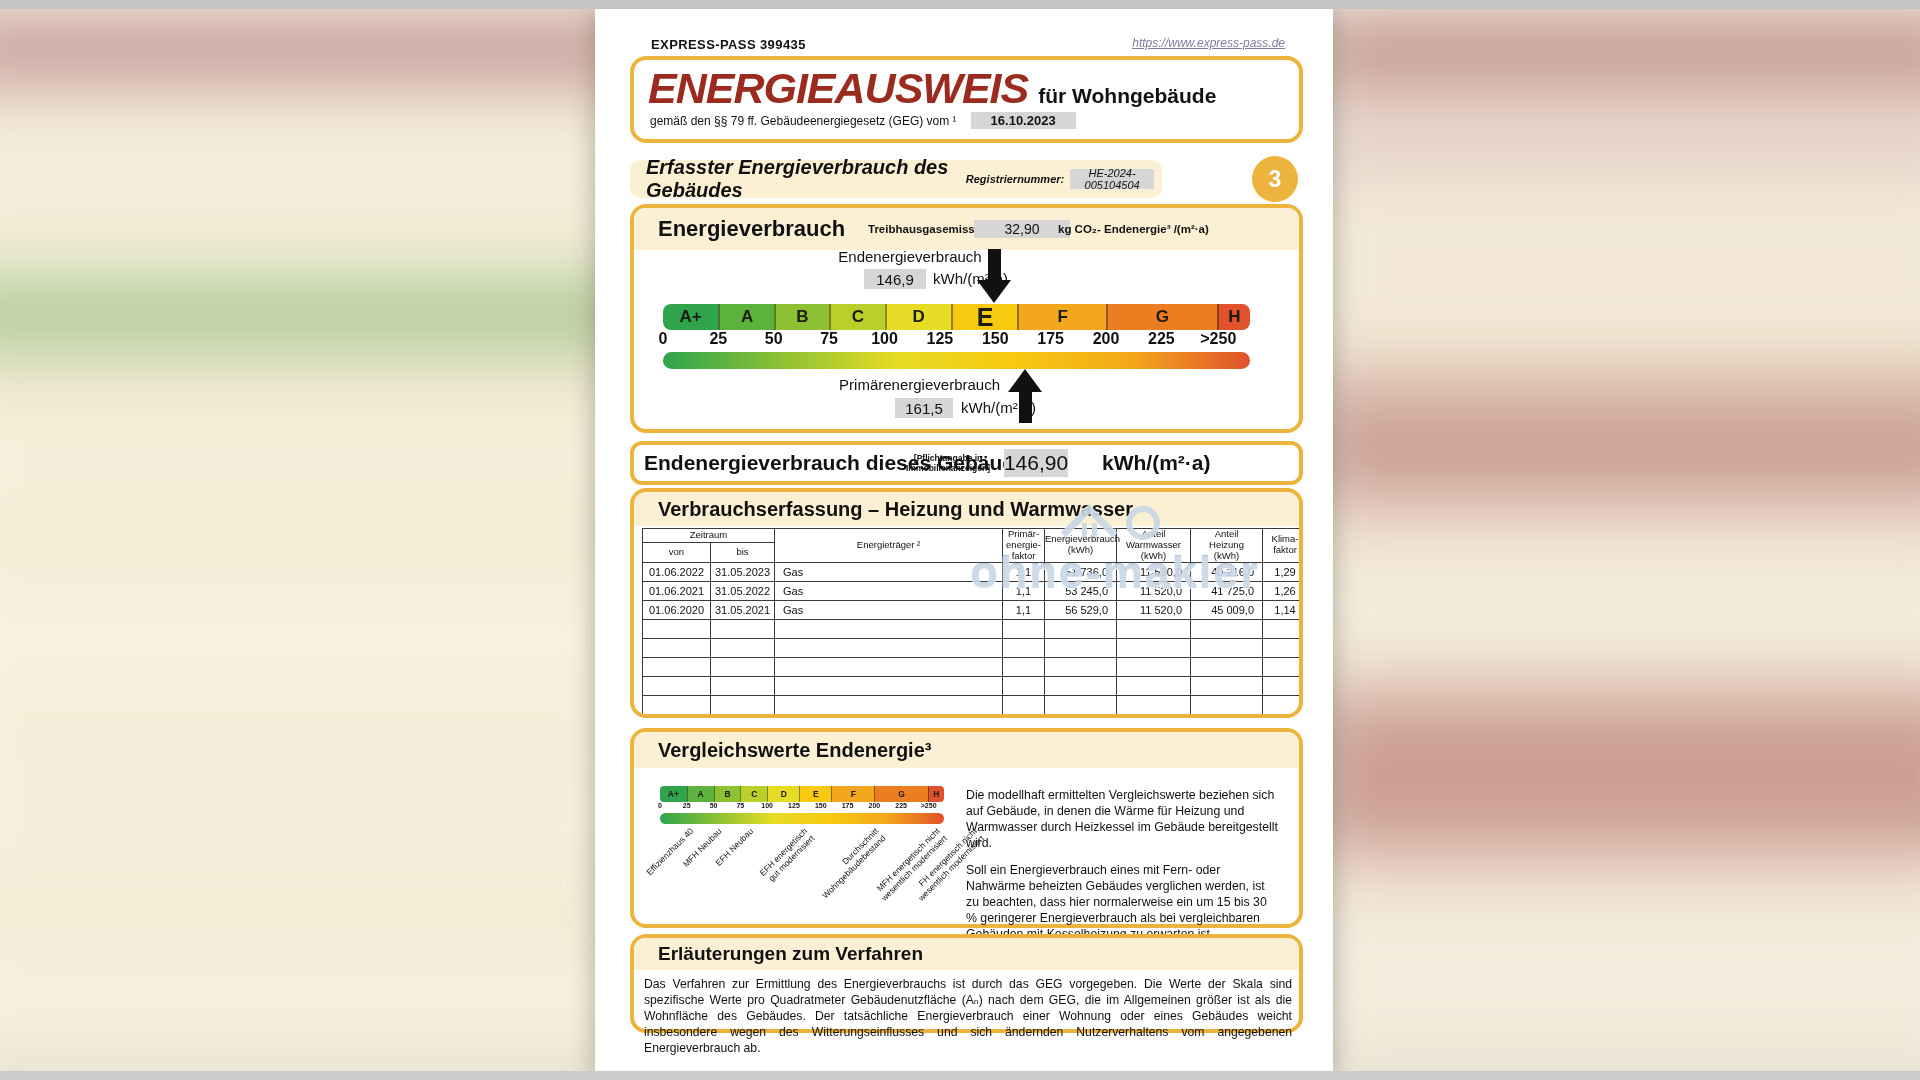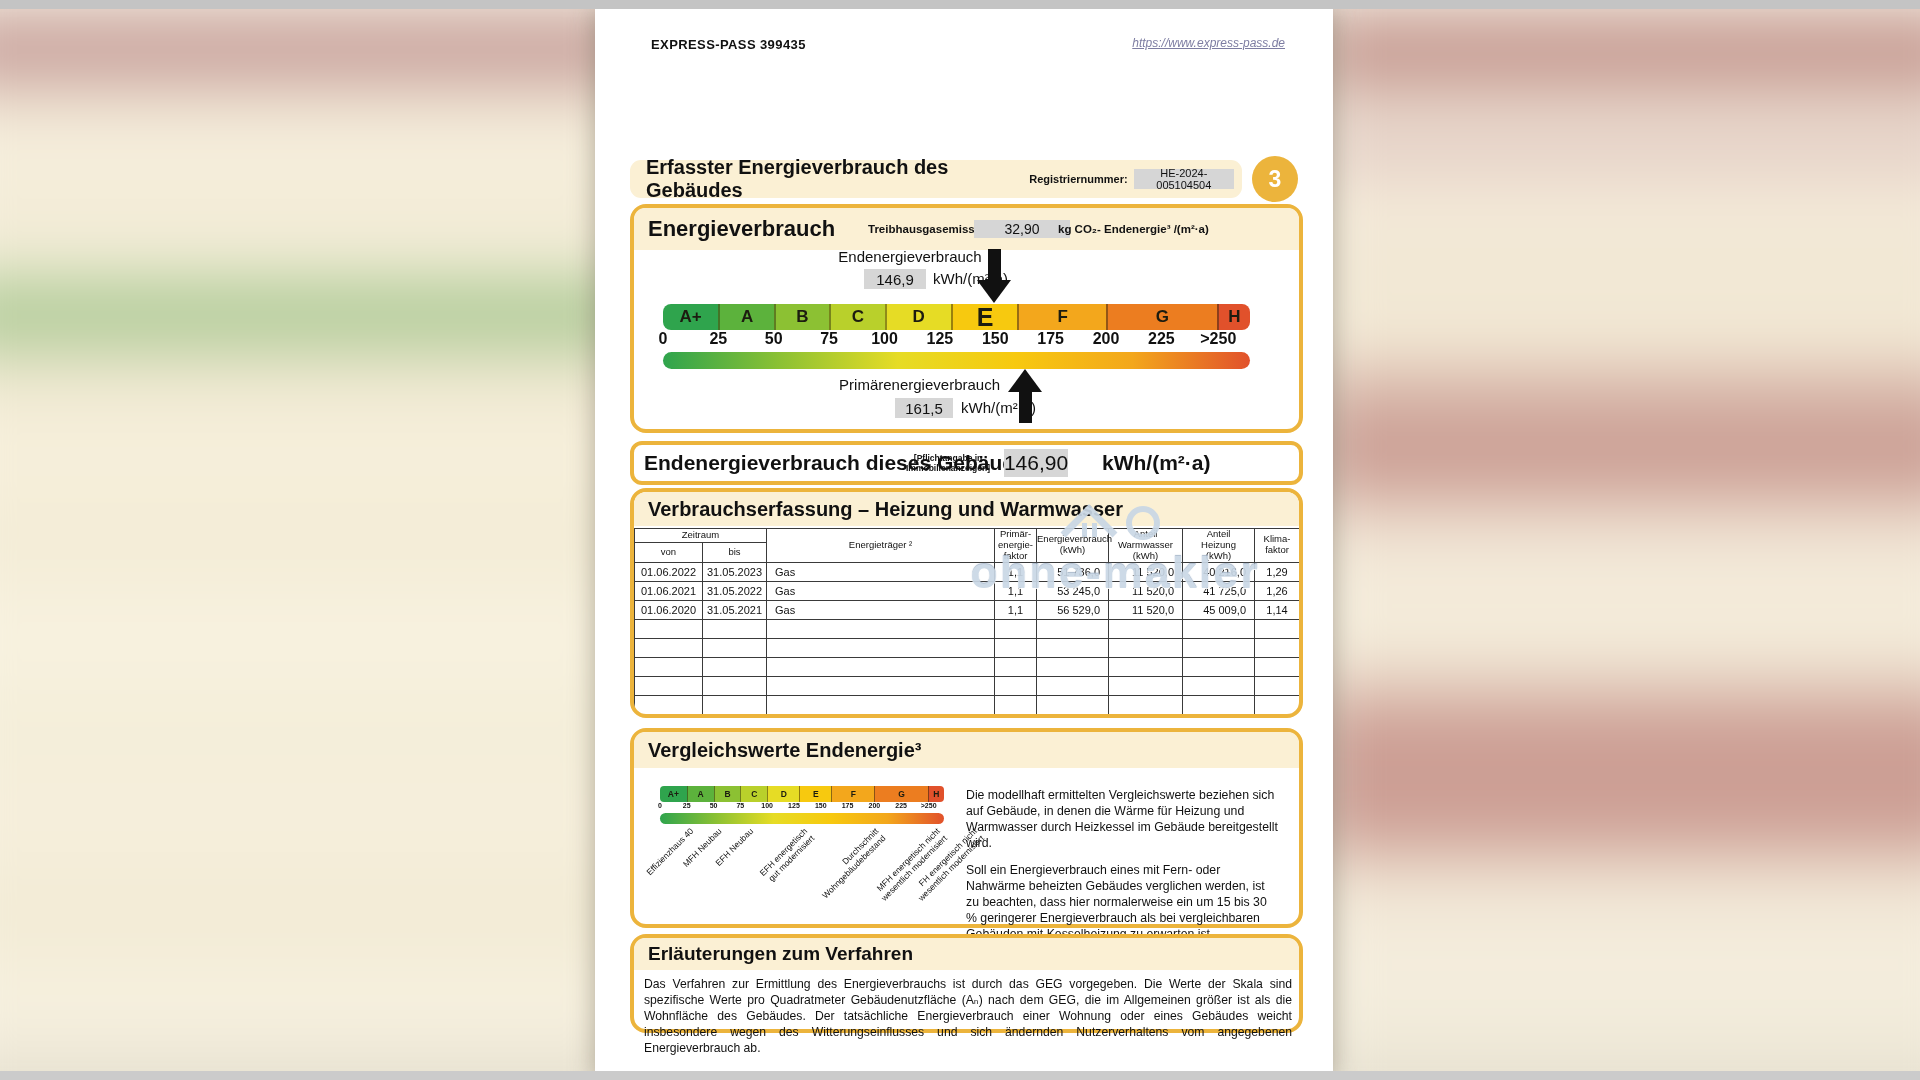--- a/index.html
+++ b/index.html
@@ -21,33 +21,33 @@
   .botstrip{position:absolute;left:0;top:1071px;width:1920px;height:9px;background:#cbcbcb;z-index:6;}
   
   .page{position:absolute;left:595px;top:9px;width:738px;height:1071px;background:#ffffff;
     box-shadow:0 0 24px rgba(90,80,60,.45);z-index:2;}
   .abs{position:absolute;text-align:center;}
   .docnum{left:56px;top:28px;font-size:13px;font-weight:600;letter-spacing:.4px;}
   .url{right:48px;top:27px;font-size:12px;font-style:italic;color:#7d7da2;text-decoration:underline;}
   .box{position:absolute;left:35px;width:673px;border:4px solid #ecb43c;background:#fff;box-sizing:border-box;}
   .r16{border-radius:16px;} .r12{border-radius:12px;}
   .band{position:relative;background:#fbf0d4;border-radius:11px 11px 0 0;display:flex;align-items:center;}
-  .bandtitle{font-weight:700;padding-left:14px;}
+  .bandtitle{font-weight:700;padding-left:24px;}
   .gbox{background:#d6d6d6;text-align:center;display:flex;align-items:center;justify-content:center;}
   
   .titlebox{top:47px;height:87px;}
   .titlerow{display:flex;align-items:baseline;padding:6px 0 0 14px;}
   .h1{font-size:43px;font-weight:800;font-style:italic;color:#9b2b1f;letter-spacing:-1px;line-height:1.05;}
   .h1suffix{font-size:21px;font-weight:700;margin-left:10px;}
   .lawrow{display:flex;align-items:center;padding-left:16px;margin-top:1px;gap:14px;}
   .lawtext{font-size:12px;}
   .datebox{width:105px;height:17px;font-size:13px;font-weight:600;}
   
-  .sectionbar{position:absolute;left:35px;top:151px;width:612px;height:38px;background:#fbf0d4;
-    border-radius:11px;display:flex;align-items:center;}
+  .sectionbar{position:absolute;left:35px;top:151px;width:532px;height:38px;background:#fbf0d4;
+    border-radius:11px;display:flex;align-items:center;font-style:italic;}
   .sectiontitle{font-size:20px;font-weight:700;padding-left:16px;}
   .reglabel{font-size:11px;font-weight:700;margin-left:auto;}
   .regbox{width:106px;height:20px;font-size:11px;margin:0 8px 0 6px;}
   .badge3{position:absolute;left:657px;top:147px;width:46px;height:46px;border-radius:50%;
     background:#ecb43c;color:#fff;font-size:23px;font-weight:800;display:flex;align-items:center;justify-content:center;}
   
   .energybox{top:195px;height:229px;}
   .eband{height:42px;}
   .eband .bandtitle{font-size:22px;}
   .ghglabel{position:absolute;left:234px;top:50%;transform:translateY(-50%);font-size:11.5px;font-weight:700;}
@@ -78,21 +78,21 @@
   
   .endbar{top:432px;height:44px;}
   .ebtitle{left:10px;top:50%;transform:translateY(-50%);font-size:21px;font-weight:700;white-space:nowrap;}
   .ebnote{left:272px;top:50%;transform:translateY(-50%);font-size:8.5px;font-weight:600;line-height:1.2;white-space:pre-line;}
   .ebbox{left:370px;top:50%;transform:translateY(-50%);width:64px;height:28px;font-size:21px;position:absolute;}
   .ebunit{left:468px;top:50%;transform:translateY(-50%);font-size:21px;font-weight:700;position:absolute;}
   
   .tablebox{top:479px;height:230px;overflow:hidden;}
   .tband{height:34px;}
   .tband .bandtitle{font-size:20px;}
-  .vtable{position:absolute;left:0;top:36px;border-collapse:collapse;width:665px;table-layout:fixed;}
+  .vtable{position:absolute;left:8px;top:36px;border-collapse:collapse;width:665px;table-layout:fixed;}
   .vtable th,.vtable td{border:1px solid #3a3a3a;padding:0;font-weight:400;}
   .vtable th{font-size:9.5px;line-height:1.15;white-space:pre-line;text-align:center;vertical-align:middle;font-weight:400;}
   .vtable td{font-size:11px;height:18px;line-height:18px;}
   .vtable td.l{text-align:left;padding-left:8px;}
   .vtable td.r{text-align:right;padding-right:8px;}
   .vtable td.c{text-align:center;}
   .thz{height:13px;} .thvb{height:18px;}
   
   .watermark{position:absolute;left:300px;top:492px;width:440px;text-align:center;z-index:5;
     pointer-events:none;color:#c9d7e5;opacity:.92;}
@@ -129,20 +129,30 @@
 
 <div class="stage">
   <div class="bgblur bg-left"></div>
   <div class="bgblur bg-right"></div>
 
   <div class="page">
 
     <div class="abs docnum">EXPRESS-PASS 399435</div>
     <a class="abs url" href="#">https://www.express-pass.de</a>
 
+    <div class="box r16 titlebox">
+      <div class="titlerow">
+        <span class="h1">ENERGIEAUSWEIS</span>
+        <span class="h1suffix">für Wohngebäude</span>
+      </div>
+      <div class="lawrow">
+        <span class="lawtext">gemäß den §§ 79 ff. Gebäudeenergiegesetz (GEG) vom ¹</span>
+        <span class="gbox datebox">16.10.2023</span>
+      </div>
+    </div>
 
     <div class="sectionbar">
       <span class="sectiontitle">Erfasster Energieverbrauch des Gebäudes</span>
       <span class="reglabel">Registriernummer:</span>
       <span class="gbox regbox">HE-2024-005104504</span>
     </div>
     <div class="badge3">3</div>
 
     <div class="box r16 energybox">
       <div class="band eband">

